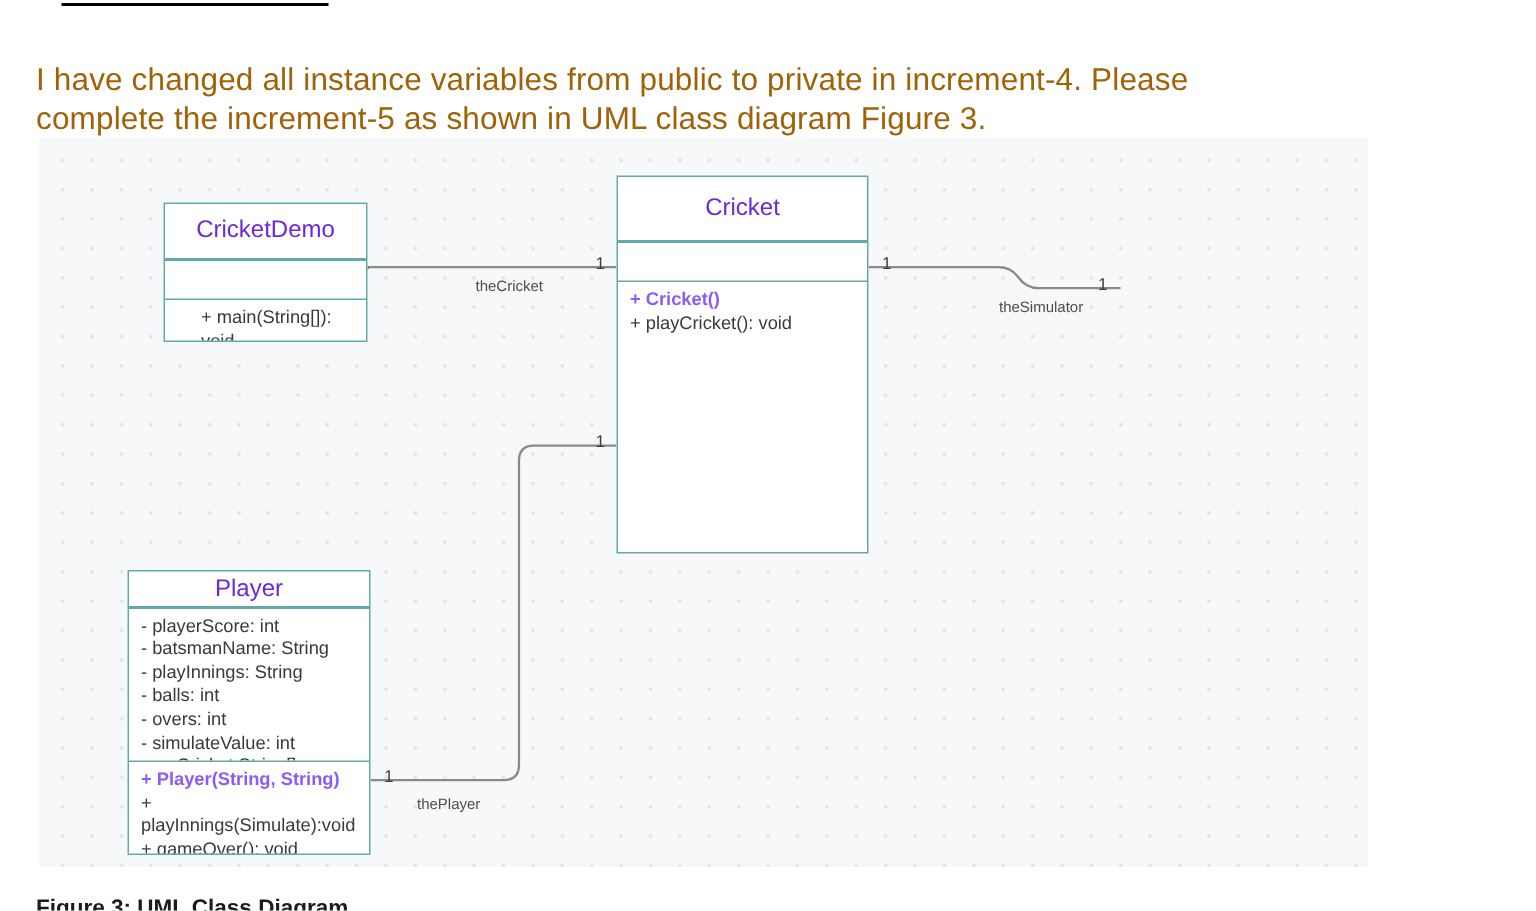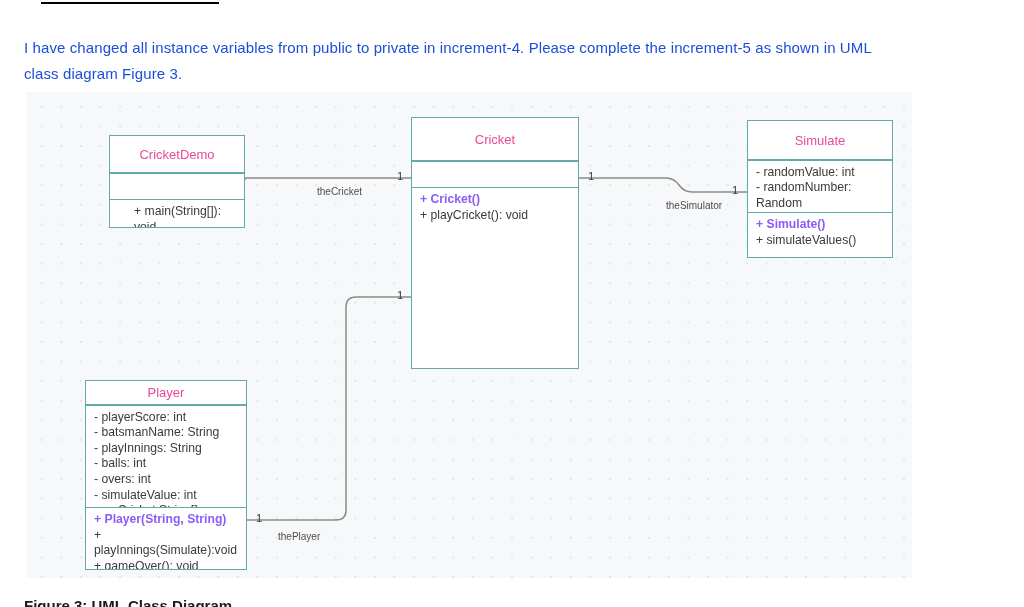--- a/index.html
+++ b/index.html
@@ -26,23 +26,23 @@
     height: 2px;
     background: #000000;
   }
 
   
   .prompt {
     position: absolute;
     left: 24px;
     top: 20px;
     width: 860px;
-    font-size: 15px;
+    font-size: 21px;
     line-height: 26px;
-    color: #1d4ed8;
+    color: #a16207;
     letter-spacing: 0.1px;
   }
 
   
   .canvas {
     position: absolute;
     left: 26px;
     top: 92px;
     width: 886px;
     height: 486px;
@@ -61,22 +61,22 @@
     border: 1.6px solid #63a9a9;
     box-sizing: border-box;
     display: flex;
     flex-direction: column;
   }
   .uml-title {
     flex: 0 0 auto;
     display: flex;
     align-items: center;
     justify-content: center;
-    font-size: 13px;
-    color: #ec4899;
+    font-size: 16px;
+    color: #6d28d9;
     padding: 4px 6px;
     box-sizing: border-box;
   }
   .uml-sep {
     flex: 0 0 auto;
     height: 1.6px;
     background: #63a9a9;
   }
   .uml-compartment {
     box-sizing: border-box;
@@ -196,33 +196,20 @@
     <div class="uml-title">Cricket</div>
     <div class="uml-sep"></div>
     <div class="uml-compartment attrs"></div>
     <div class="uml-sep"></div>
     <div class="uml-compartment ops">
         <div class="member ctor">+  Cricket()</div>
         <div class="member">+ playCricket(): void</div>
       </div>
   </div>
 
-  <div class="uml-class" id="box-simulate">
-    <div class="uml-title">Simulate</div>
-    <div class="uml-sep"></div>
-    <div class="uml-compartment attrs">
-        <div class="member">- randomValue: int</div>
-        <div class="member">- randomNumber: Random</div>
-      </div>
-    <div class="uml-sep"></div>
-    <div class="uml-compartment ops">
-        <div class="member ctor">+ Simulate()</div>
-        <div class="member">+ simulateValues()</div>
-      </div>
-  </div>
 
   <div class="uml-class" id="box-player">
     <div class="uml-title">Player</div>
     <div class="uml-sep"></div>
     <div class="uml-compartment attrs">
         <div class="member">- playerScore: int</div>
         <div class="member">- batsmanName: String</div>
         <div class="member">- playInnings: String</div>
         <div class="member">- balls: int</div>
         <div class="member">- overs: int</div>

